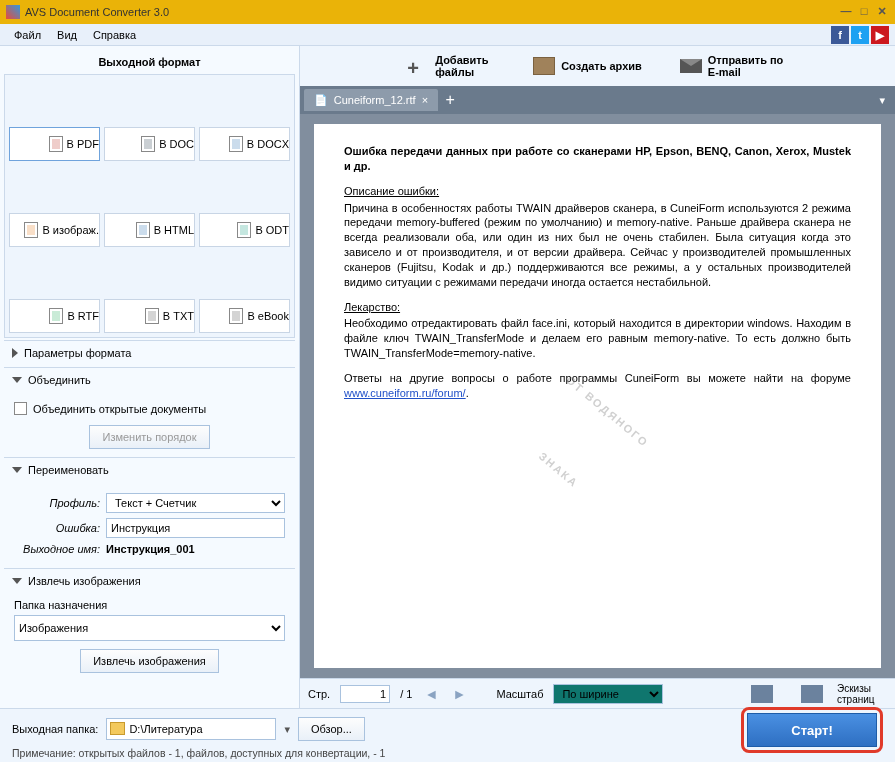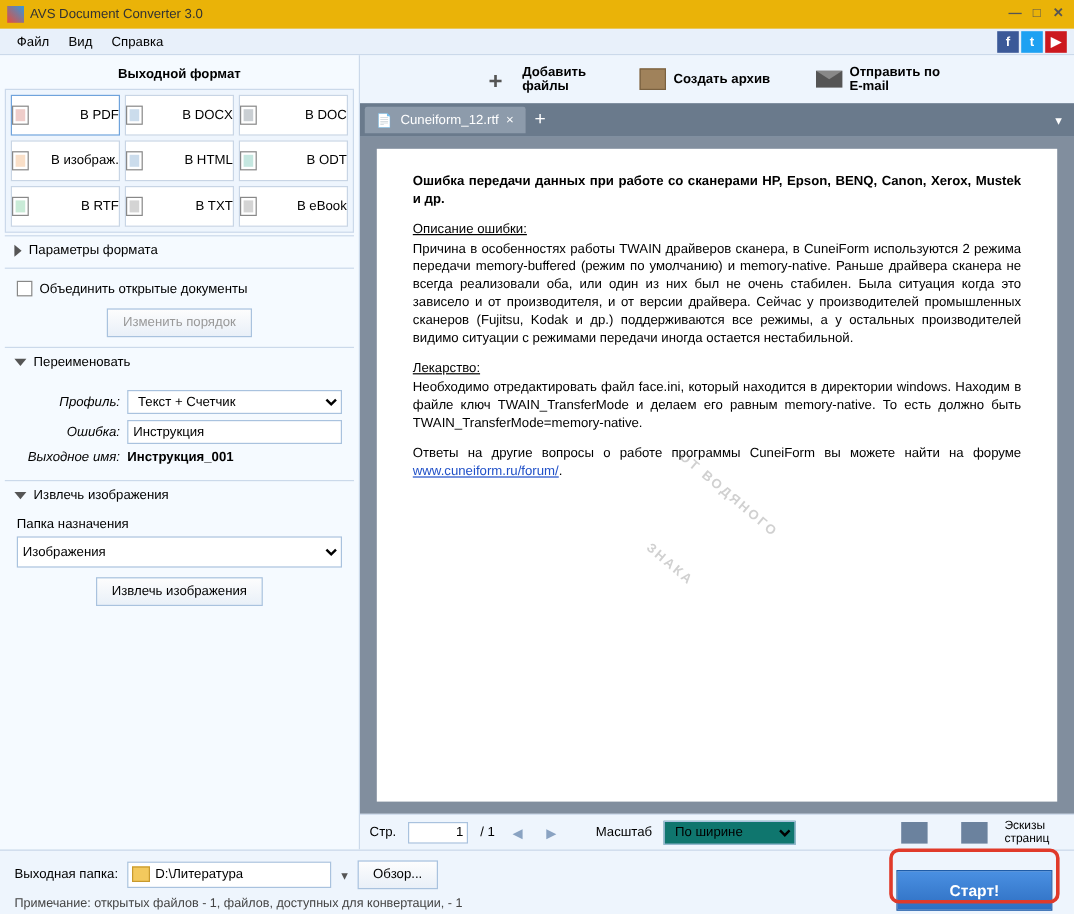--- a/index.html
+++ b/index.html
@@ -10,21 +10,21 @@
 .win-btns { display:flex; gap:4px; }
 .win-btn { width:14px; height:14px; text-align:center; line-height:12px; font-weight:bold; color:#555; cursor:pointer; }
 .menubar { height:22px; display:flex; align-items:center; padding:0 6px; background:#e8f0fa; border-bottom:1px solid #cbd9ea; }
 .menu-item { padding:2px 8px; cursor:pointer; }
 .social { margin-left:auto; display:flex; gap:2px; }
 .social-btn { width:18px; height:18px; display:inline-block; color:#fff; text-align:center; line-height:18px; font-weight:bold; font-size:11px; }
 .main { display:flex; height:662px; }
 .left-panel { width:300px; background:#f5faff; border-right:1px solid #cbd9ea; display:flex; flex-direction:column; padding:4px; }
 .panel-title { text-align:center; font-weight:bold; padding:6px 0; }
 .format-grid { display:grid; grid-template-columns:repeat(3,1fr); gap:4px; padding:4px; background:#eef5fd; border:1px solid #cbd9ea; }
-.fmt-btn { height:34px; display:flex; align-items:center; justify-content:space-between; gap:4px; background:#fff; border:1px solid #c8d5e5; cursor:pointer; font-size:10px; }
+.fmt-btn { height:34px; display:flex; align-items:center; justify-content:flex-end; gap:4px; background:#fff; border:1px solid #c8d5e5; cursor:pointer; font-size:10px;margin-top:48px; }
 .fmt-btn.active { border:1px solid #6fa3dc; background:#fff; }
 .fmt-icon { width:14px; height:16px; display:inline-block; border:1px solid #888; background:#fff; position:relative; }
 .fmt-icon::after{ content:''; position:absolute; inset:2px; background:currentColor; opacity:.25; }
 .fmt-icon.red{color:#c0392b;} .fmt-icon.darkblue{color:#2c3e50;} .fmt-icon.blue{color:#2e74b5;} .fmt-icon.orange{color:#e67e22;} .fmt-icon.green{color:#27ae60;} .fmt-icon.teal{color:#16a085;} .fmt-icon.gray{color:#555;}
 .section { border-top:1px solid #cbd9ea; margin-top:2px; }
 .section-hdr { display:flex; align-items:center; padding:6px 8px; cursor:pointer; gap:6px; }
 .tri { width:0; height:0; display:inline-block; }
 .tri.right { border-left:6px solid #555; border-top:5px solid transparent; border-bottom:5px solid transparent; }
 .tri.down  { border-top:6px solid #555; border-left:5px solid transparent; border-right:5px solid transparent; }
 .section-body { padding:6px 10px; }
@@ -59,21 +59,21 @@
 .nav-arrow { width:18px; height:18px; display:inline-flex; align-items:center; justify-content:center; color:#8aa3c2; cursor:pointer; font-size:14px; }
 .page-input { width:50px; height:18px; border:1px solid #a9c2de; text-align:right; padding:0 3px; }
 .zoom-select { height:20px; border:1px solid #a9c2de; width:110px; padding:0 4px; background:#0f766e; }
 .strip-icon { width:22px; height:18px; background:#6b829e; display:inline-block; cursor:pointer; }
 .thumbs-lbl { font-size:10px; line-height:1.1; }
 .bottom-bar { padding:8px 12px 4px; background:#eef5fd; border-top:1px solid #cbd9ea; position:relative; }
 .out-row { display:flex; align-items:center; gap:8px; }
 .out-row input { flex:1; max-width:260px; height:22px; border:1px solid #a9c2de; padding:0 4px 0 22px; background:#fff; }
 .folder-ic { position:relative; }
 .folder-ic::before{ content:''; position:absolute; left:4px; top:4px; width:13px; height:11px; background:#f3c95d; border:1px solid #c89a2e; }
-.start-btn { position:absolute; right:18px; top:16px; width:130px; height:34px; background:linear-gradient(#4a90e2,#2e6fc2); color:#fff; font-weight:bold; border:1px solid #1e5ca8; cursor:pointer; font-size:13px; }
+.start-btn { position:absolute; right:18px; top:4px; width:130px; height:34px; background:linear-gradient(#4a90e2,#2e6fc2); color:#fff; font-weight:bold; border:1px solid #1e5ca8; cursor:pointer; font-size:13px; }
 .start-hl { position:absolute; right:12px; top:-2px; width:142px; height:46px; border:3px solid #e03a2a; border-radius:8px; pointer-events:none; }
 .note { margin-top:6px; font-size:10.5px; color:#444; }
 </style>
 </head>
 <body>
 
 <div class="titlebar">
   <span class="titlebar-icon"></span>
   <span class="titlebar-title">AVS Document Converter 3.0</span>
   <div class="win-btns">
@@ -96,28 +96,28 @@
 
 <div class="main">
   <div class="left-panel">
     <div class="panel-title">Выходной формат</div>
     <div class="format-grid">
       <div class="fmt-btn active">
           <span class="fmt-icon red"></span>
           <span>В PDF</span>
         </div>
       <div class="fmt-btn">
+          <span class="fmt-icon darkblue"></span>
+          <span>В DOC</span>
+        </div>
+      <div class="fmt-btn">
           <span class="fmt-icon blue"></span>
           <span>В DOCX</span>
         </div>
       <div class="fmt-btn">
-          <span class="fmt-icon darkblue"></span>
-          <span>В DOC</span>
-        </div>
-      <div class="fmt-btn">
           <span class="fmt-icon orange"></span>
           <span>В изображ.</span>
         </div>
       <div class="fmt-btn">
           <span class="fmt-icon blue"></span>
           <span>В HTML</span>
         </div>
       <div class="fmt-btn">
           <span class="fmt-icon teal"></span>
           <span>В ODT</span>
@@ -136,20 +136,24 @@
         </div>
     </div>
 
     <div class="section">
       <div class="section-hdr">
           <span class="tri right"></span>
           <span>Параметры формата</span>
         </div>
     </div>
     <div class="section">
+      <div class="section-hdr">
+          <span class="tri down"></span>
+          <span>Объединить</span>
+        </div>
       <div class="section-body">
         <div class="checkbox-row">
             <span class="checkbox-box"></span>
             <span>Объединить открытые документы</span>
           </div>
         <div style="text-align:center;margin-top:6px;"><button class="btn disabled">Изменить порядок</button></div>
       </div>
     </div>
     <div class="section">
       <div class="section-hdr">

